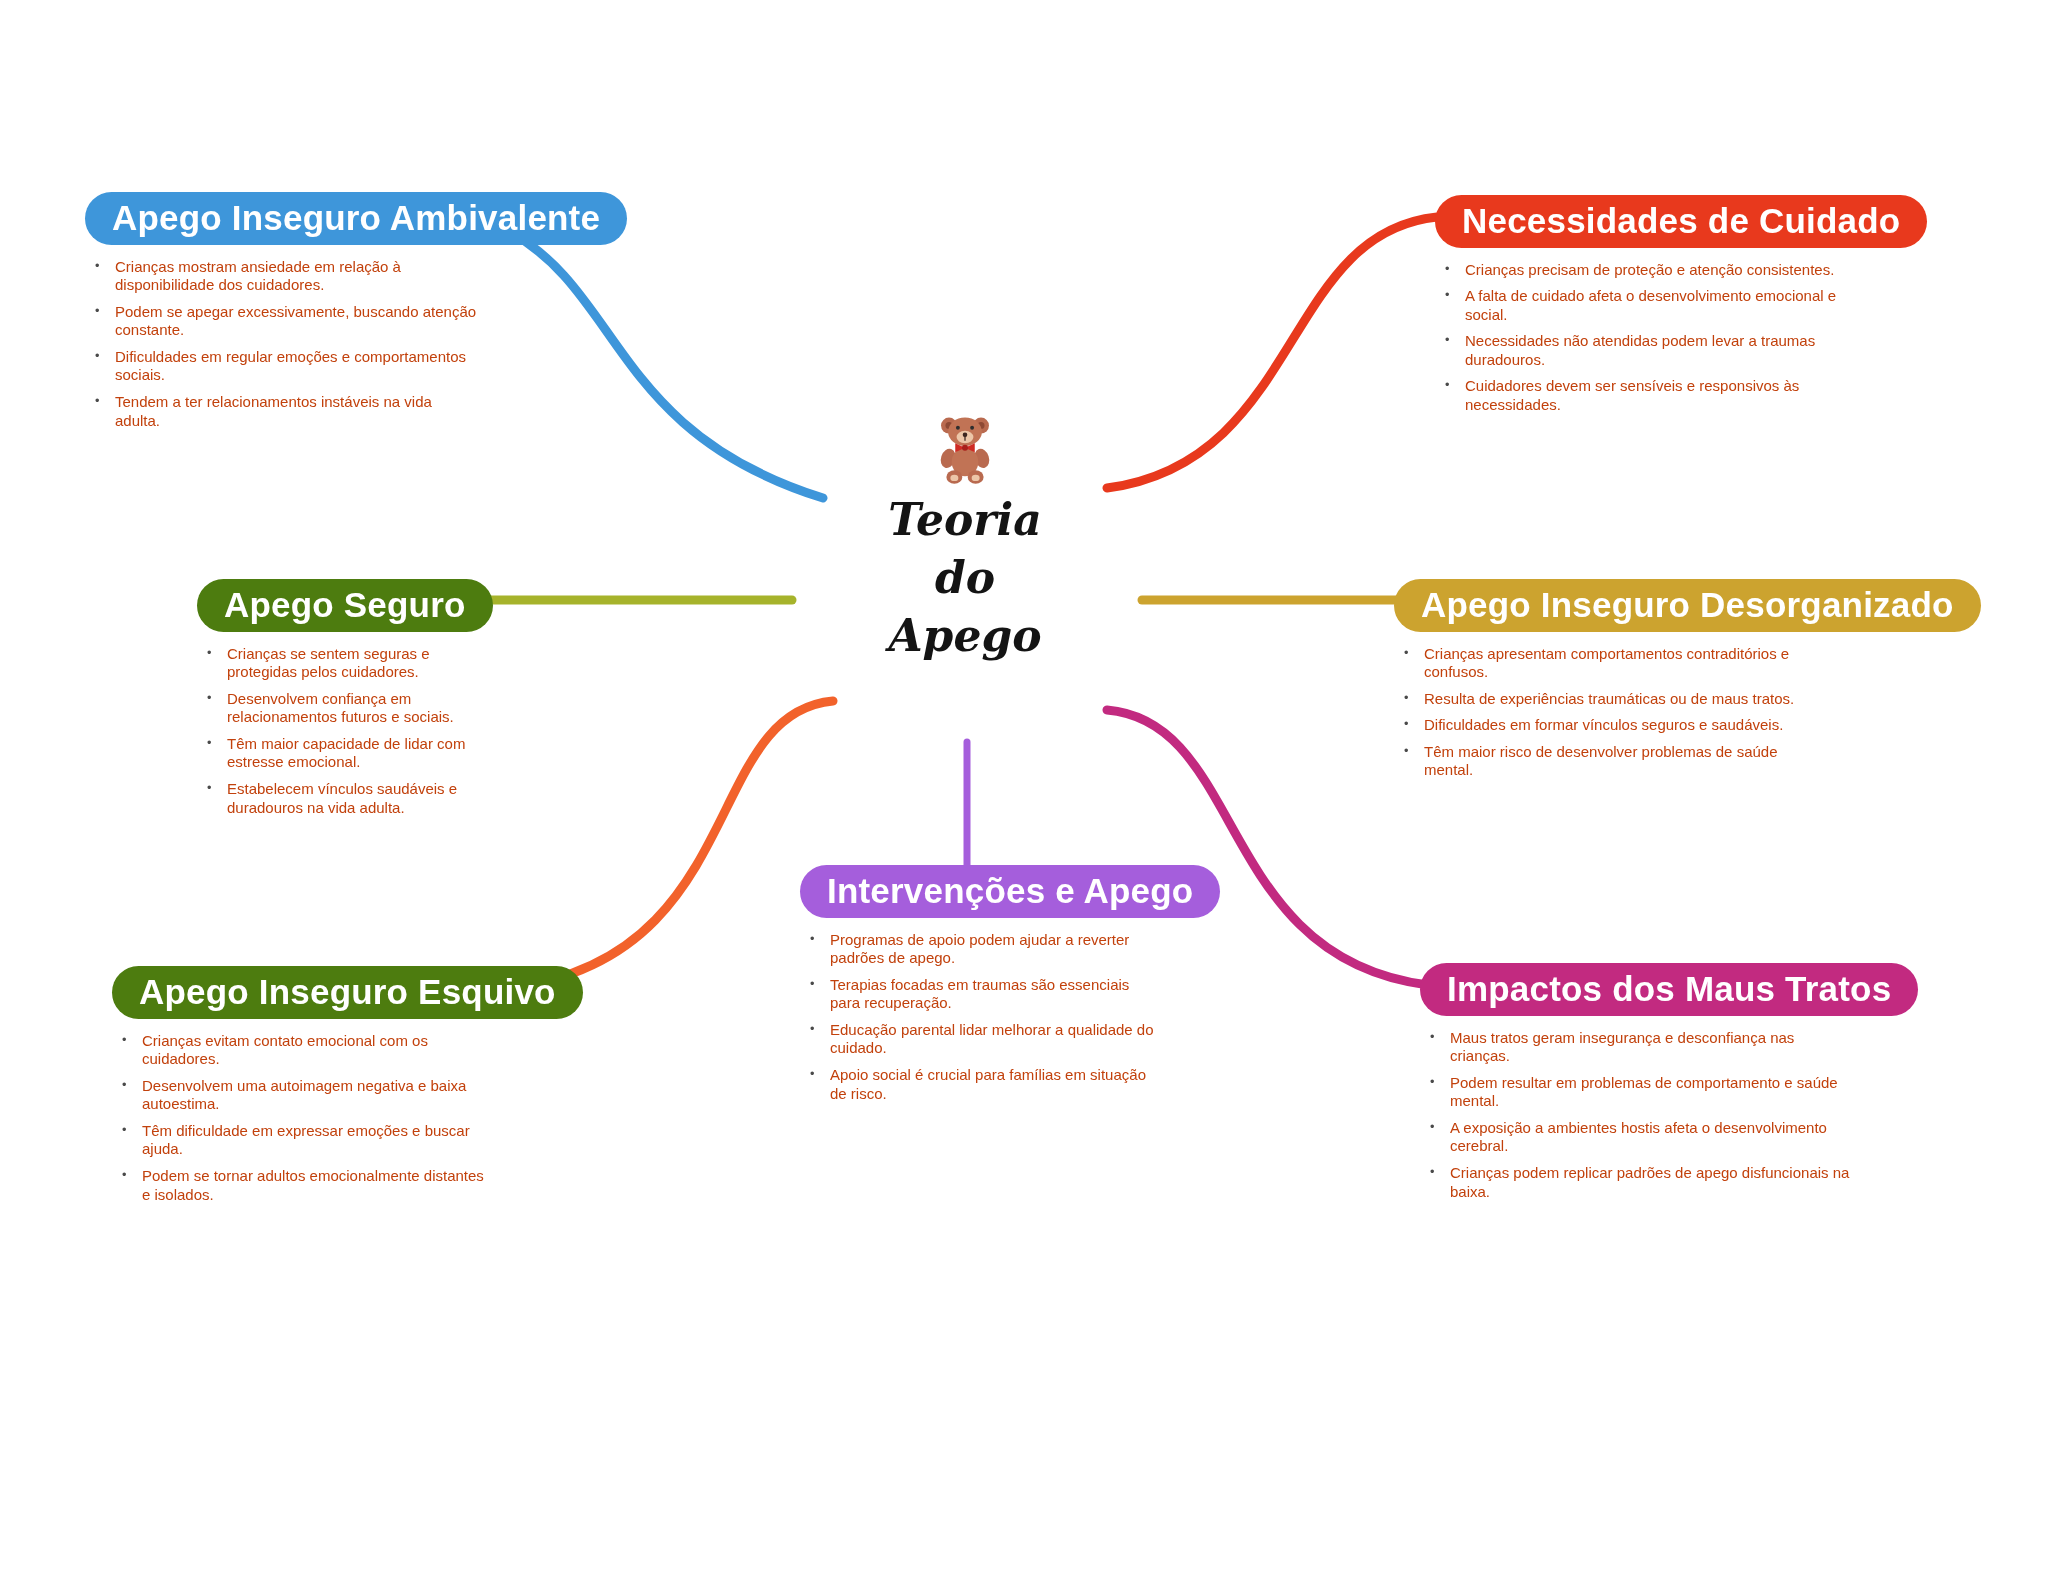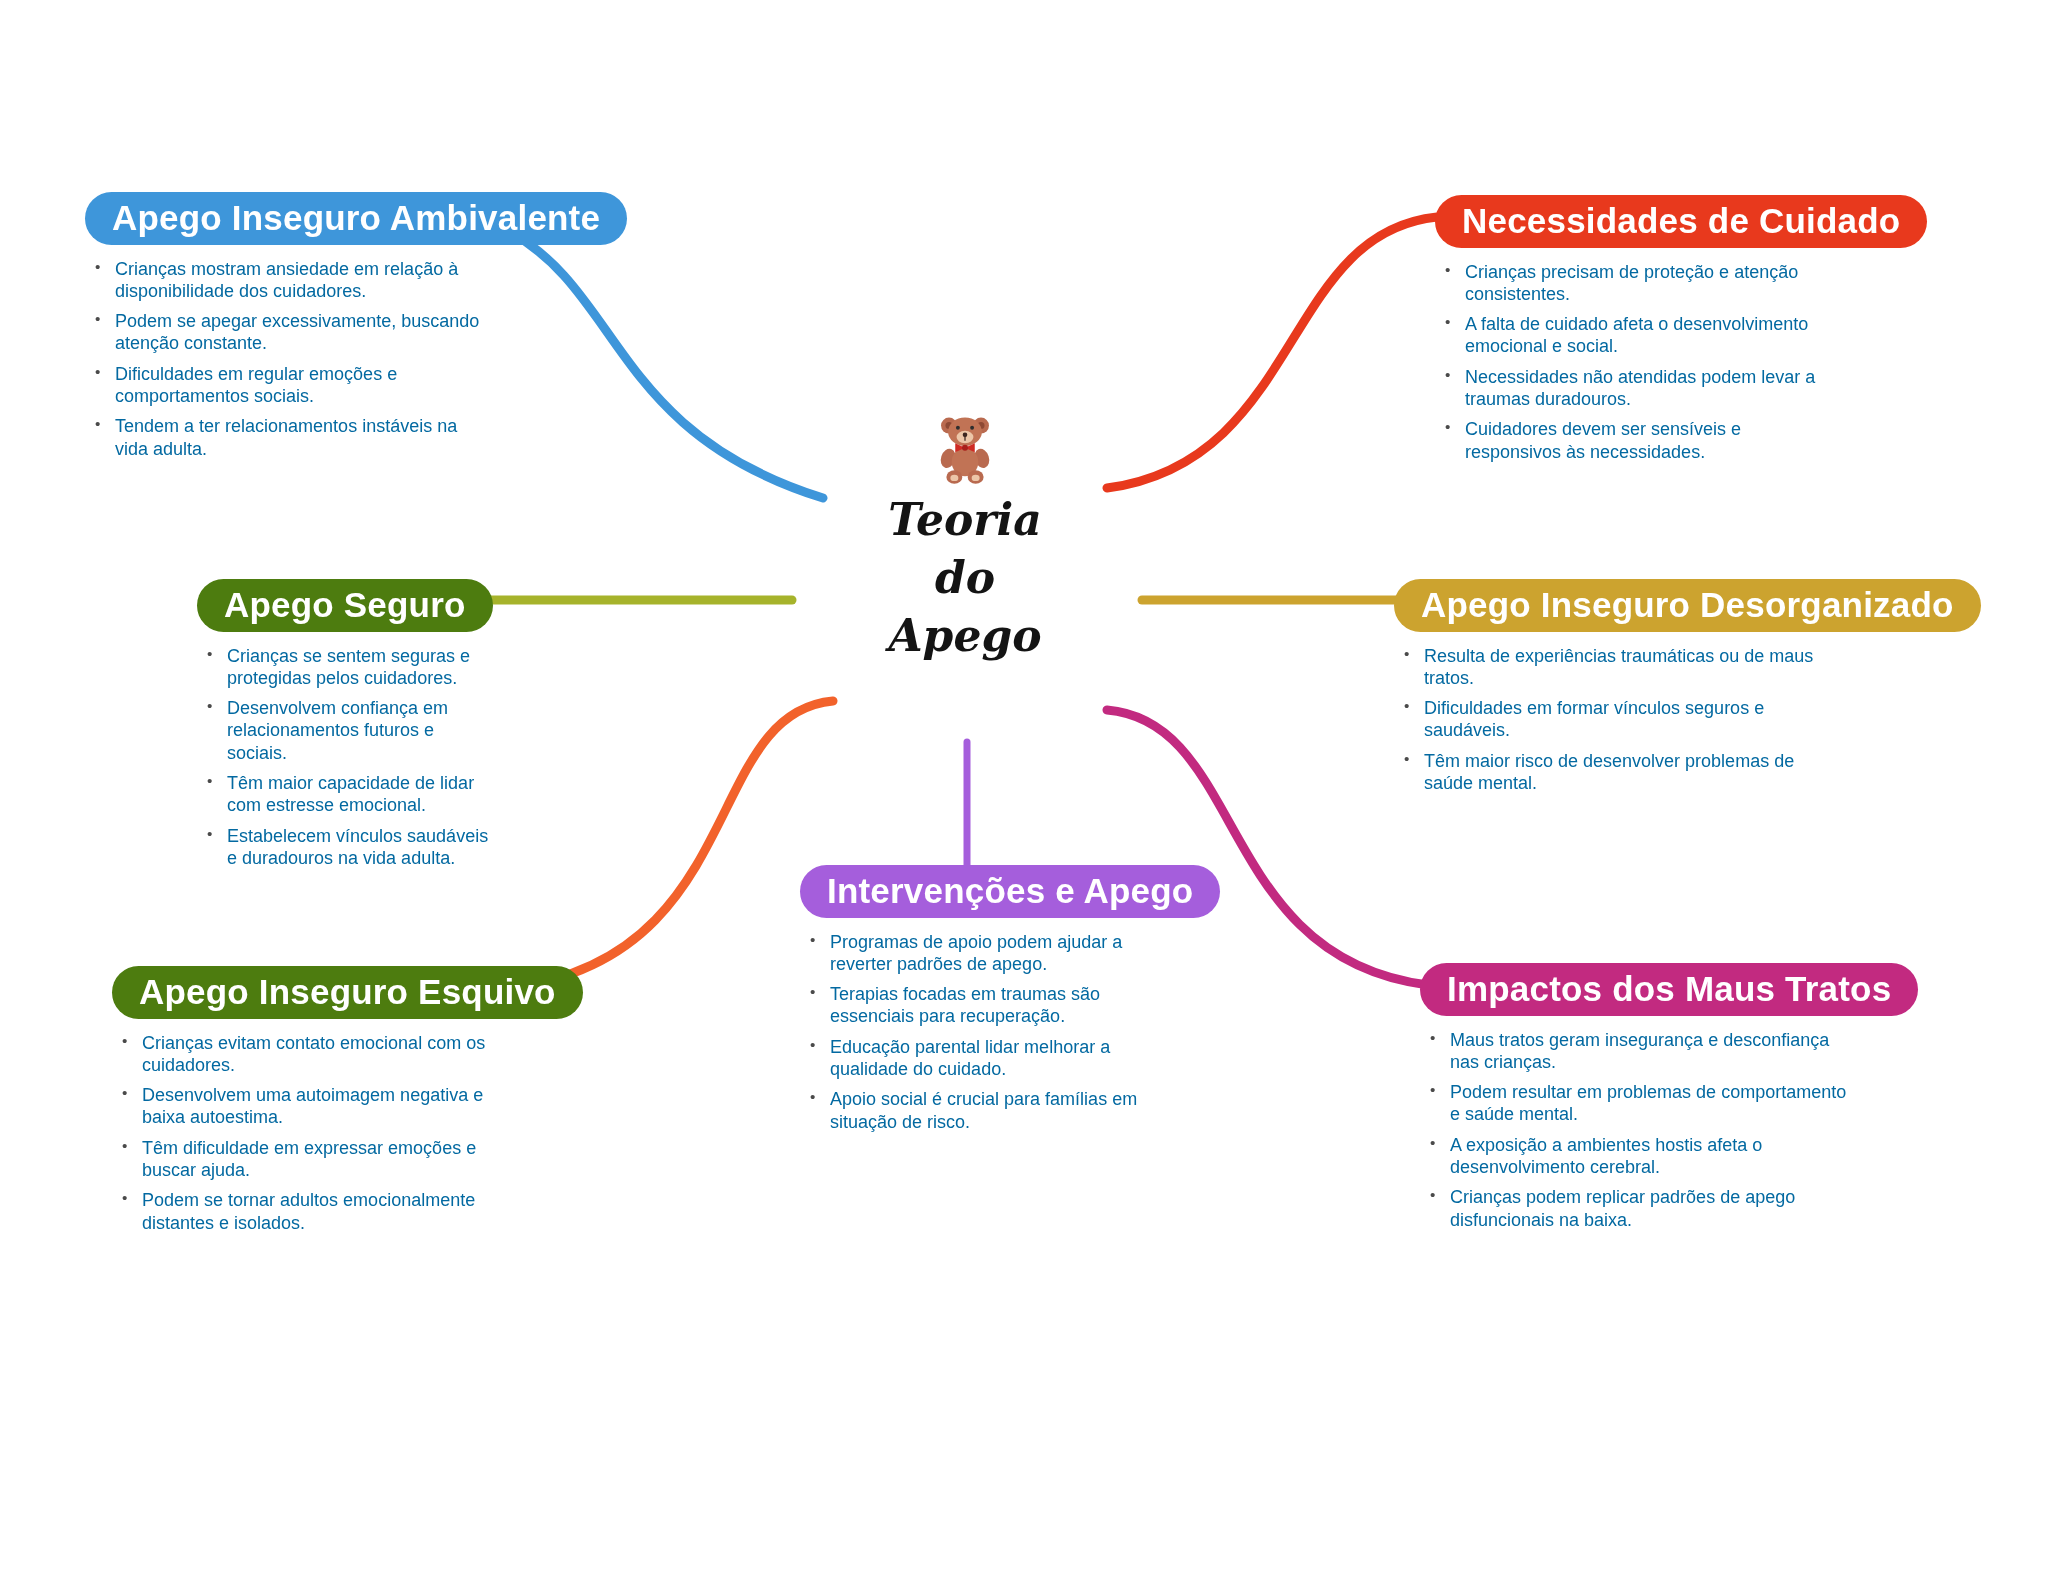--- a/index.html
+++ b/index.html
@@ -11,21 +11,21 @@
   svg.connectors { position:absolute; left:0; top:0; pointer-events:none; }
 
   .branch { position:absolute; }
   .badge {
     display:inline-block; padding:7px 27px; border-radius:28px;
     color:#ffffff; font-weight:700; font-size:35px; line-height:1.1;
     letter-spacing:0.2px; white-space:nowrap;
   }
   ul.bullets {
     list-style:none; margin:13px 0 0 4px; padding:0;
-    color:#0369a1; font-size:18px; line-height:1.24;
+    color:#c2410c; font-size:15px; line-height:1.24;
   }
   ul.bullets li { position:relative; padding-left:26px; margin-bottom:8px; }
   ul.bullets li::before {
     content:"•"; position:absolute; left:6px; top:0px;
     color:#4a4a4a; font-size:0.85em;
   }
 
   .center-group { position:absolute; left:790px; top:414px; width:350px; text-align:center; }
   .center-icon { display:block; margin:0 auto 6px auto; }
   .center-title {
@@ -104,20 +104,21 @@
       <li>Crianças se sentem seguras e protegidas pelos cuidadores.</li>
       <li>Desenvolvem confiança em relacionamentos futuros e sociais.</li>
       <li>Têm maior capacidade de lidar com estresse emocional.</li>
       <li>Estabelecem vínculos saudáveis e duradouros na vida adulta.</li>
     </ul>
   </div>
 
   <div class="branch" style="left:1394px; top:579px; width:480px">
     <div class="badge" style="background-color: rgb(204, 163, 47);">Apego Inseguro Desorganizado</div>
     <ul class="bullets" style="width:420px">
+      <li>Crianças apresentam comportamentos contraditórios e confusos.</li>
       <li>Resulta de experiências traumáticas ou de maus tratos.</li>
       <li>Dificuldades em formar vínculos seguros e saudáveis.</li>
       <li>Têm maior risco de desenvolver problemas de saúde mental.</li>
     </ul>
   </div>
 
   <div class="branch" style="left:112px; top:966px; width:420px">
     <div class="badge" style="background-color: #4d7c0f;">Apego Inseguro Esquivo</div>
     <ul class="bullets" style="width:370px">
       <li>Crianças evitam contato emocional com os cuidadores.</li>

